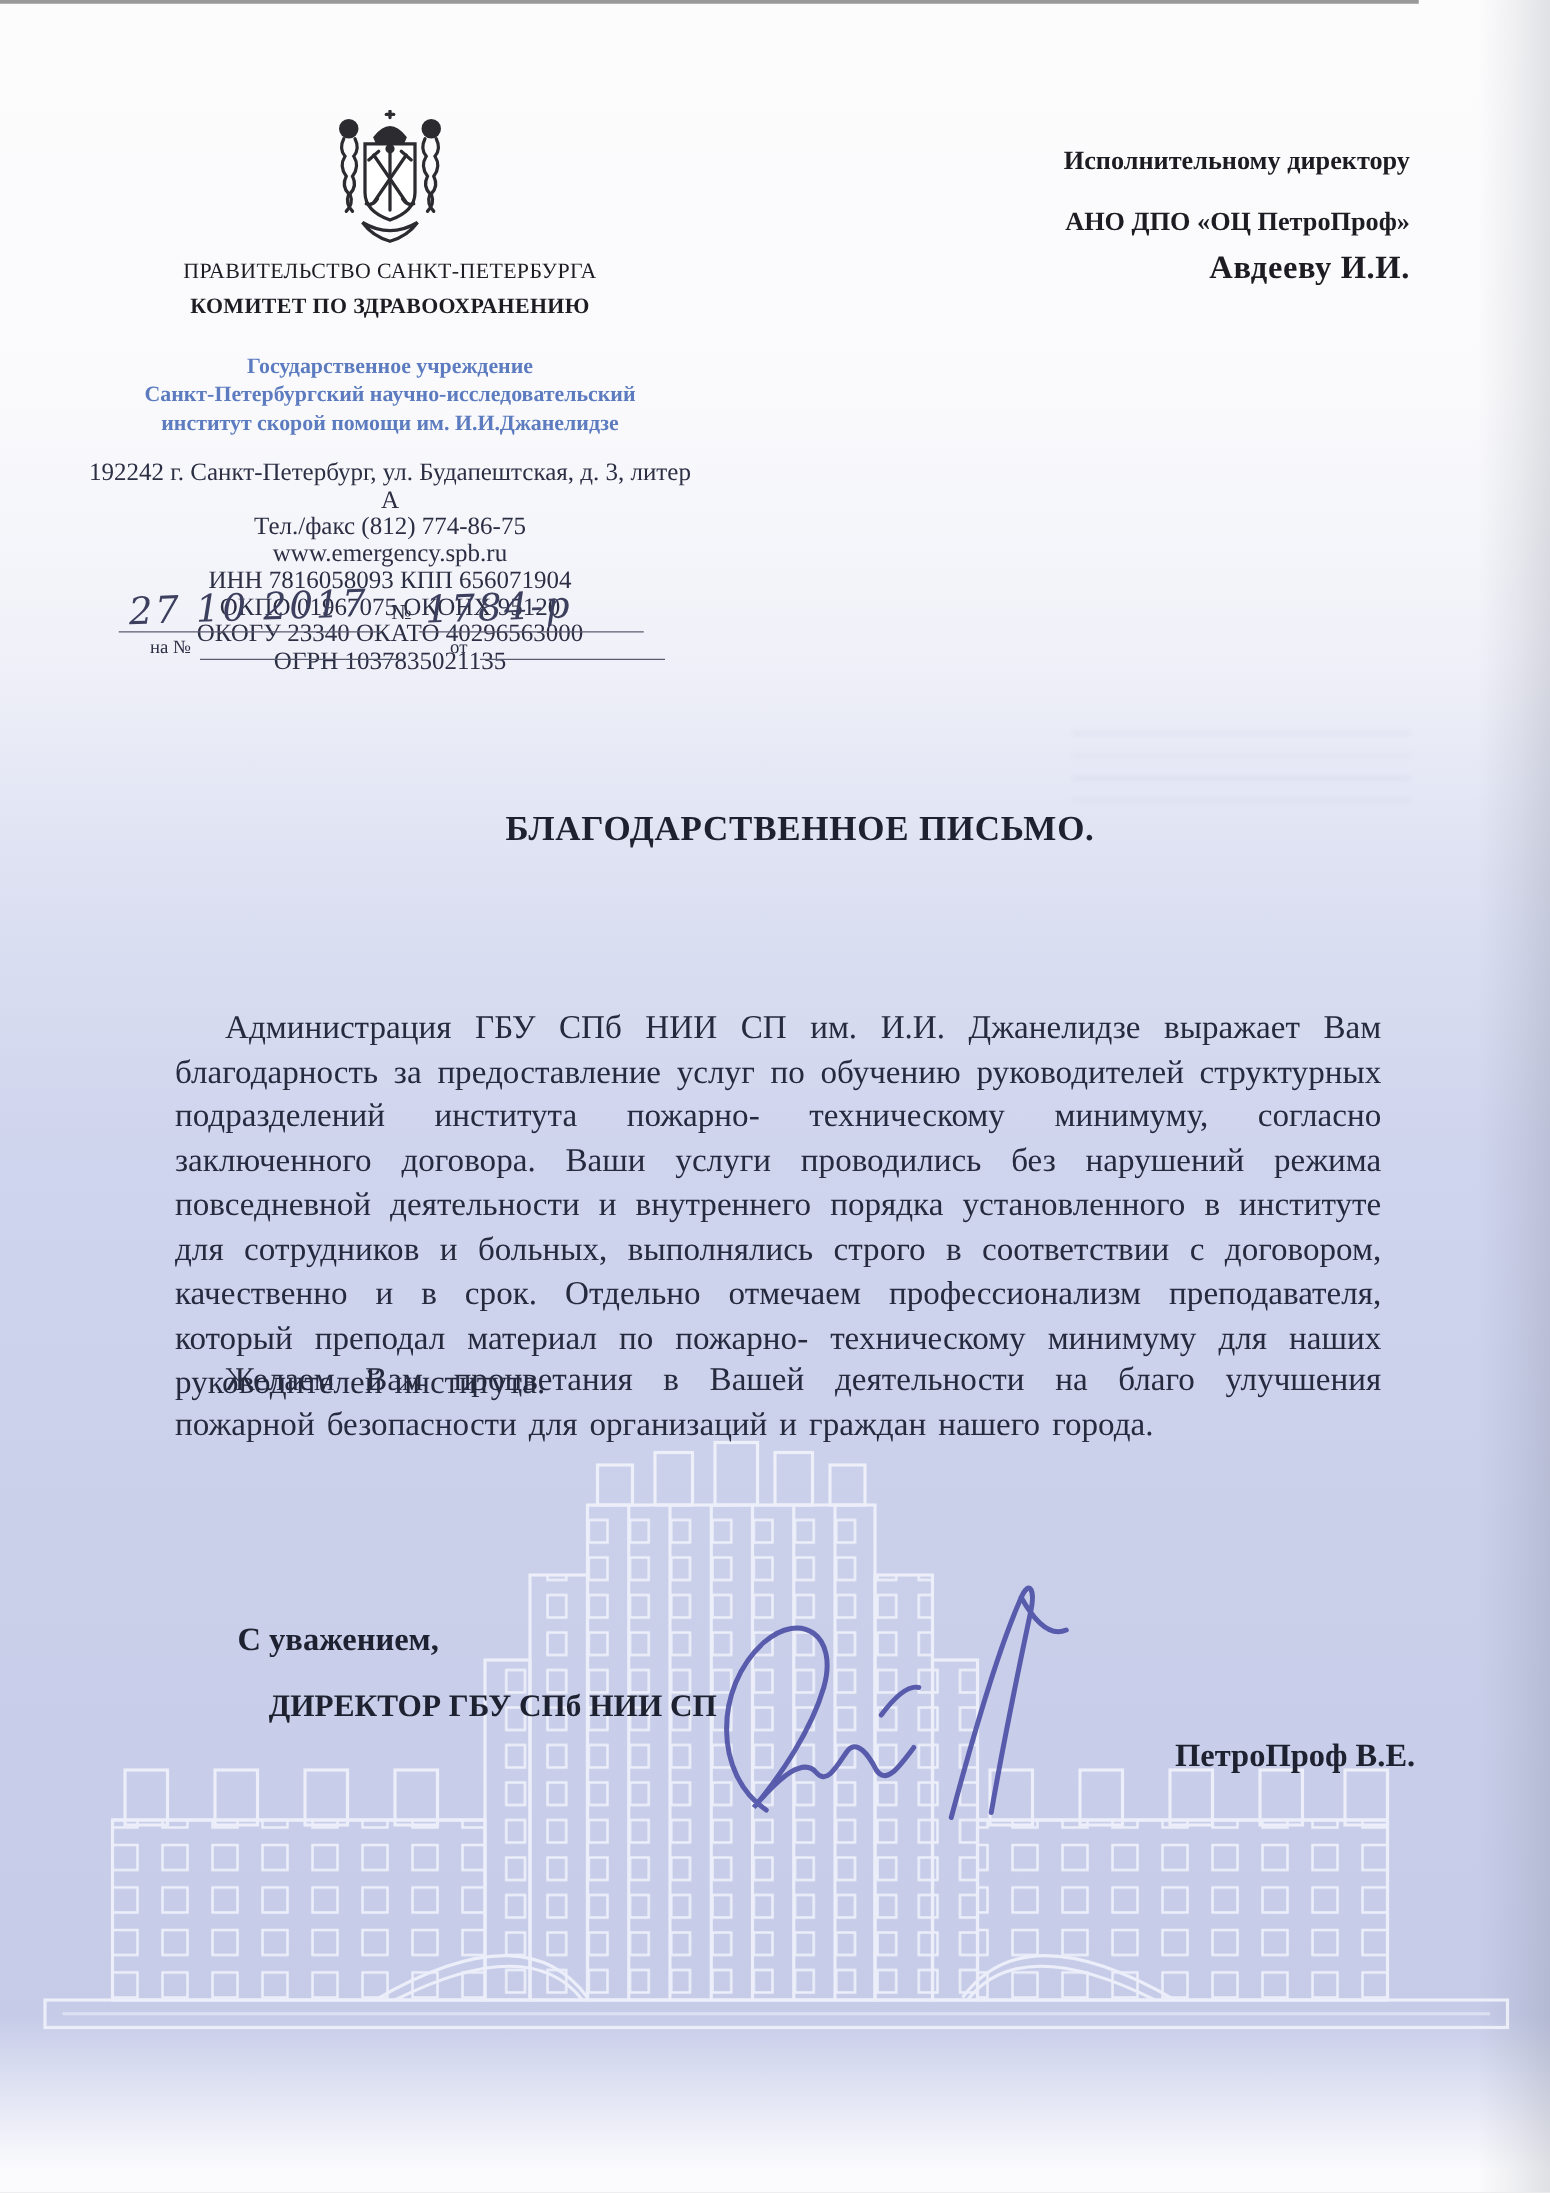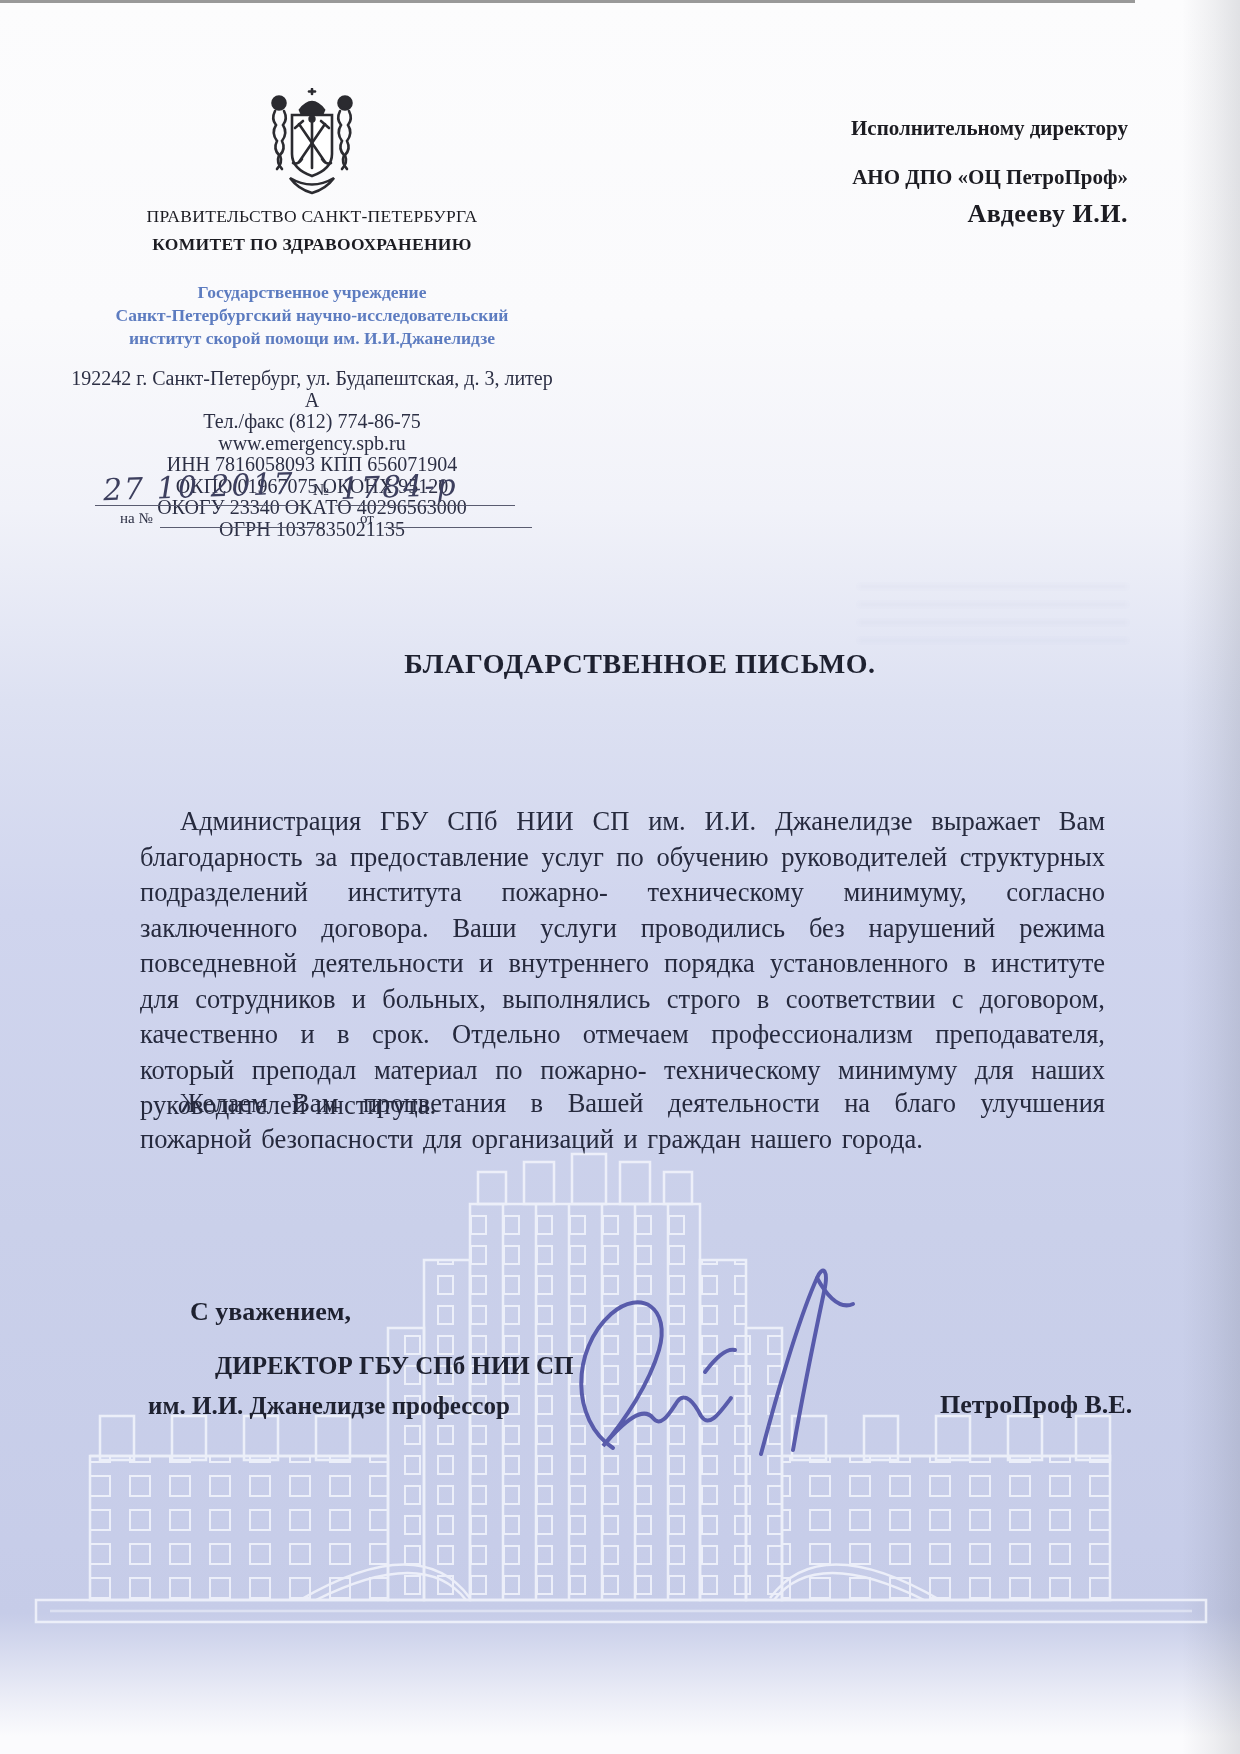--- a/index.html
+++ b/index.html
@@ -239,21 +239,20 @@
 
   <div class="body-text p1" style="position:absolute;">
     <p>Администрация  ГБУ СПб НИИ СП им. И.И. Джанелидзе  выражает Вам благодарность за предоставление услуг по обучению руководителей структурных подразделений института пожарно- техническому минимуму, согласно заключенного договора.  Ваши услуги проводились без нарушений режима повседневной деятельности и внутреннего порядка установленного в институте для сотрудников и больных,  выполнялись строго в соответствии с договором, качественно и в срок. Отдельно отмечаем профессионализм преподавателя, который преподал материал по пожарно- техническому минимуму для наших руководителей института.</p>
   </div>
   <div class="body-text p2" style="position:absolute;">
     <p>Желаем Вам процветания  в Вашей деятельности на благо улучшения пожарной безопасности для организаций и граждан нашего города.</p>
   </div>
 
   <div class="salutation">С уважением,</div>
   <div class="signer-1">ДИРЕКТОР ГБУ СПб  НИИ СП</div>
-  <div class="signer-2">им. И.И. Джанелидзе  профессор</div>
   <div class="signer-name">ПетроПроф В.Е.</div>
 
   <svg class="signature-svg" width="330" height="230" viewBox="0 0 330 230">
     <g stroke="#4f52a6" stroke-width="4" fill="none" stroke-linecap="round" opacity="0.92">
       <path d="M 58 196 C 16 168, 16 98, 56 62 C 86 36, 116 56, 104 98 C 94 132, 70 168, 48 194
                C 70 168, 88 154, 98 166 C 106 176, 114 162, 122 150 C 130 138, 140 152, 146 164
                C 154 176, 164 162, 176 146"></path>
       <path d="M 206 202 C 222 142, 244 66, 262 26 C 268 12, 274 18, 269 40 C 258 92, 246 152, 238 198"></path>
       <path d="M 262 26 C 272 44, 284 58, 298 52"></path>
       <path d="M 150 120 C 162 104, 172 96, 180 98"></path>

